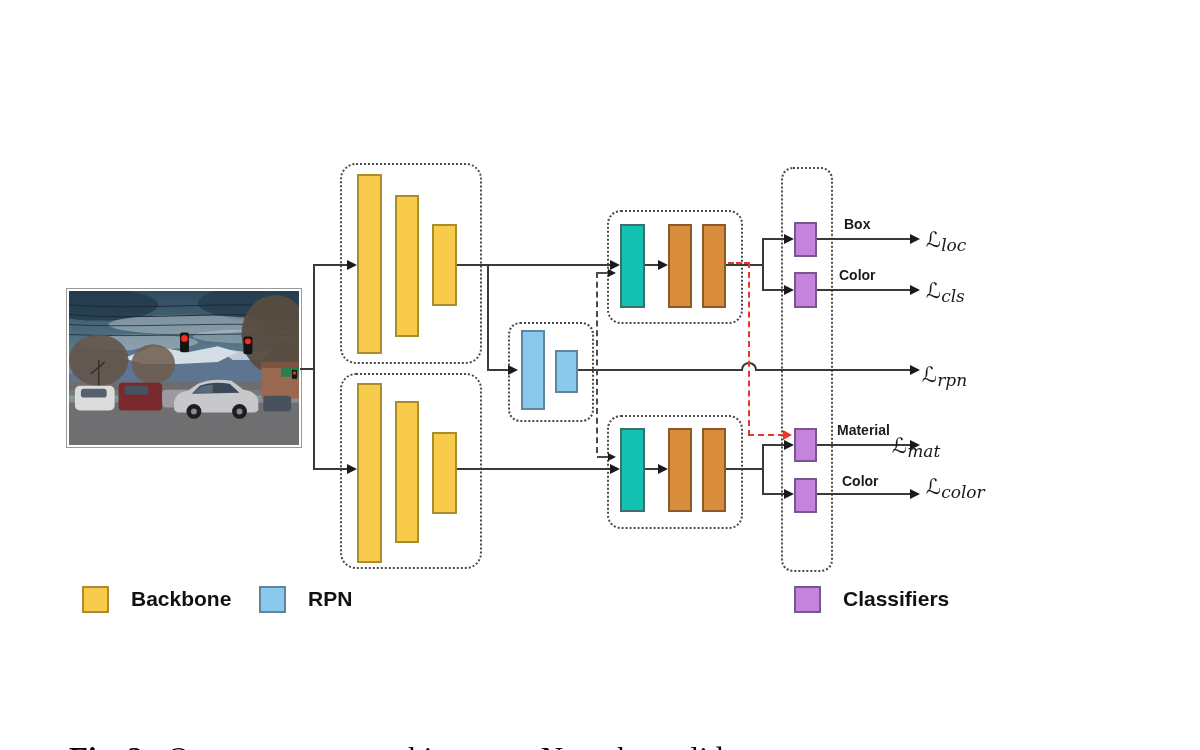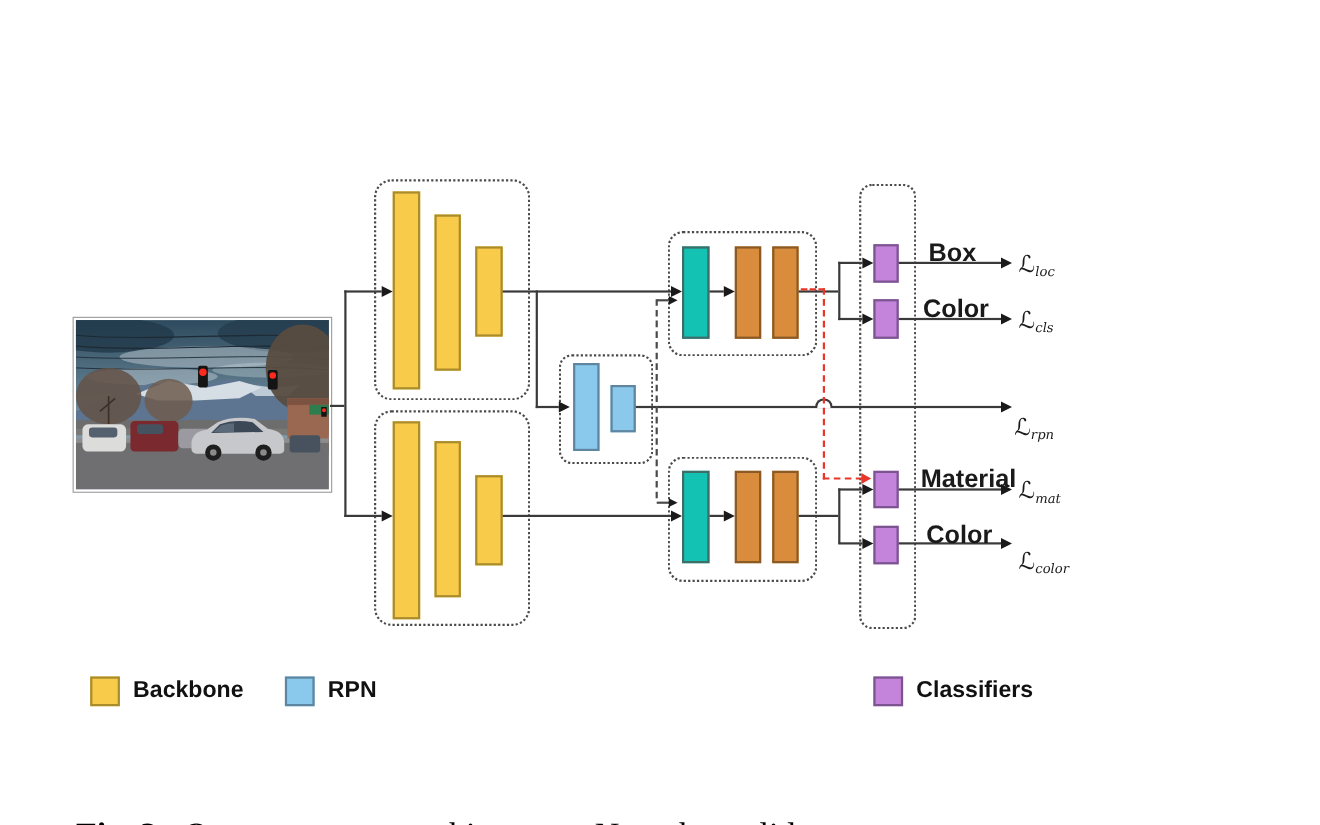--- a/index.html
+++ b/index.html
@@ -25,32 +25,32 @@
   .hred{position:absolute;height:0;border-top:2px dashed #E8362A;}
   .vred{position:absolute;width:0;border-left:2px dashed #E8362A;}
   .arr{position:absolute;width:0;height:0;border-left:10px solid #1a1a1a;
        border-top:5.5px solid transparent;border-bottom:5.5px solid transparent;}
   .arr.red{border-left-color:#E8362A;border-left-width:9px;}
   .arr.small{border-left-width:8px;border-top-width:4.5px;border-bottom-width:4.5px;}
   .hop{position:absolute;width:16px;height:9px;border:2px solid #3a3a3a;border-bottom:none;
        border-radius:8px 8px 0 0;background:#ffffff;box-sizing:border-box;}
 
   
-  .olabel{position:absolute;font-weight:bold;font-size:23px;color:#1a1a1a;}
+  .olabel{position:absolute;font-weight:bold;font-size:14px;color:#1a1a1a;}
   .loss{position:absolute;font-family:"DejaVu Serif","DejaVu Sans",serif;font-style:italic;
         font-size:21px;color:#1a1a1a;}
-  .loss .sub{font-size:12px;vertical-align:-4px;font-style:italic;margin-top:28px;}
+  .loss .sub{font-size:17px;vertical-align:-4px;font-style:italic;margin-top:28px;}
 
   
   #photo{position:absolute;left:66px;top:288px;width:236px;height:160px;background:#fff;
          border:1px solid #9a9a9a;box-sizing:border-box;padding:2px;}
   #photo svg{display:block;width:100%;height:100%;}
 
   
-  .legend-item{position:absolute;top:613px;display:flex;align-items:center;gap:12px;height:30px;}
+  .legend-item{position:absolute;top:584px;display:flex;align-items:center;gap:22px;height:30px;}
   .swatch{width:27px;height:27px;border:2px solid #6a6a6a;box-sizing:border-box;}
   .legend-label{font-weight:bold;font-size:21px;color:#111;}
 
   
   #caption{position:absolute;left:38px;top:690px;width:1150px;
            font-family:"Liberation Serif",serif;font-size:31px;color:#000;line-height:46px;
            white-space:pre-wrap;}
   #caption .bold{font-weight:bold;}
 </style>
 </head>
@@ -208,23 +208,23 @@
   <div class="hred" style="left:748px;top:434px;width:36px;"></div>
   <div class="arr red" style="left:783px;top:429.5px;"></div>
 
   <span class="olabel" style="left:844px;top:216px;">Box</span>
   <span class="olabel" style="left:839px;top:267px;">Color</span>
   <span class="olabel" style="left:837px;top:422px;">Material</span>
   <span class="olabel" style="left:842px;top:473px;">Color</span>
 
   <span class="loss" style="left:926px;top:228px;"><span>ℒ</span><span class="sub">loc</span></span>
   <span class="loss" style="left:926px;top:279px;"><span>ℒ</span><span class="sub">cls</span></span>
-  <span class="loss" style="left:922px;top:376px;"><span>ℒ</span><span class="sub">rpn</span></span>
-  <span class="loss" style="left:926px;top:434px;"><span>ℒ</span><span class="sub">mat</span></span>
-  <span class="loss" style="left:926px;top:498px;"><span>ℒ</span><span class="sub">color</span></span>
+  <span class="loss" style="left:922px;top:363px;"><span>ℒ</span><span class="sub">rpn</span></span>
+  <span class="loss" style="left:892px;top:434px;"><span>ℒ</span><span class="sub">mat</span></span>
+  <span class="loss" style="left:926px;top:475px;"><span>ℒ</span><span class="sub">color</span></span>
 
   <div class="legend-item" style="left:82px;">
     <span class="swatch" style="background:#F9CB4A;border-color:#a98c2c;"></span>
     <span class="legend-label">Backbone</span>
   </div>
   <div class="legend-item" style="left:259px;">
     <span class="swatch" style="background:#8BC9EC;border-color:#5f86a0;"></span>
     <span class="legend-label">RPN</span>
   </div>
   <div class="legend-item" style="left:794px;">

